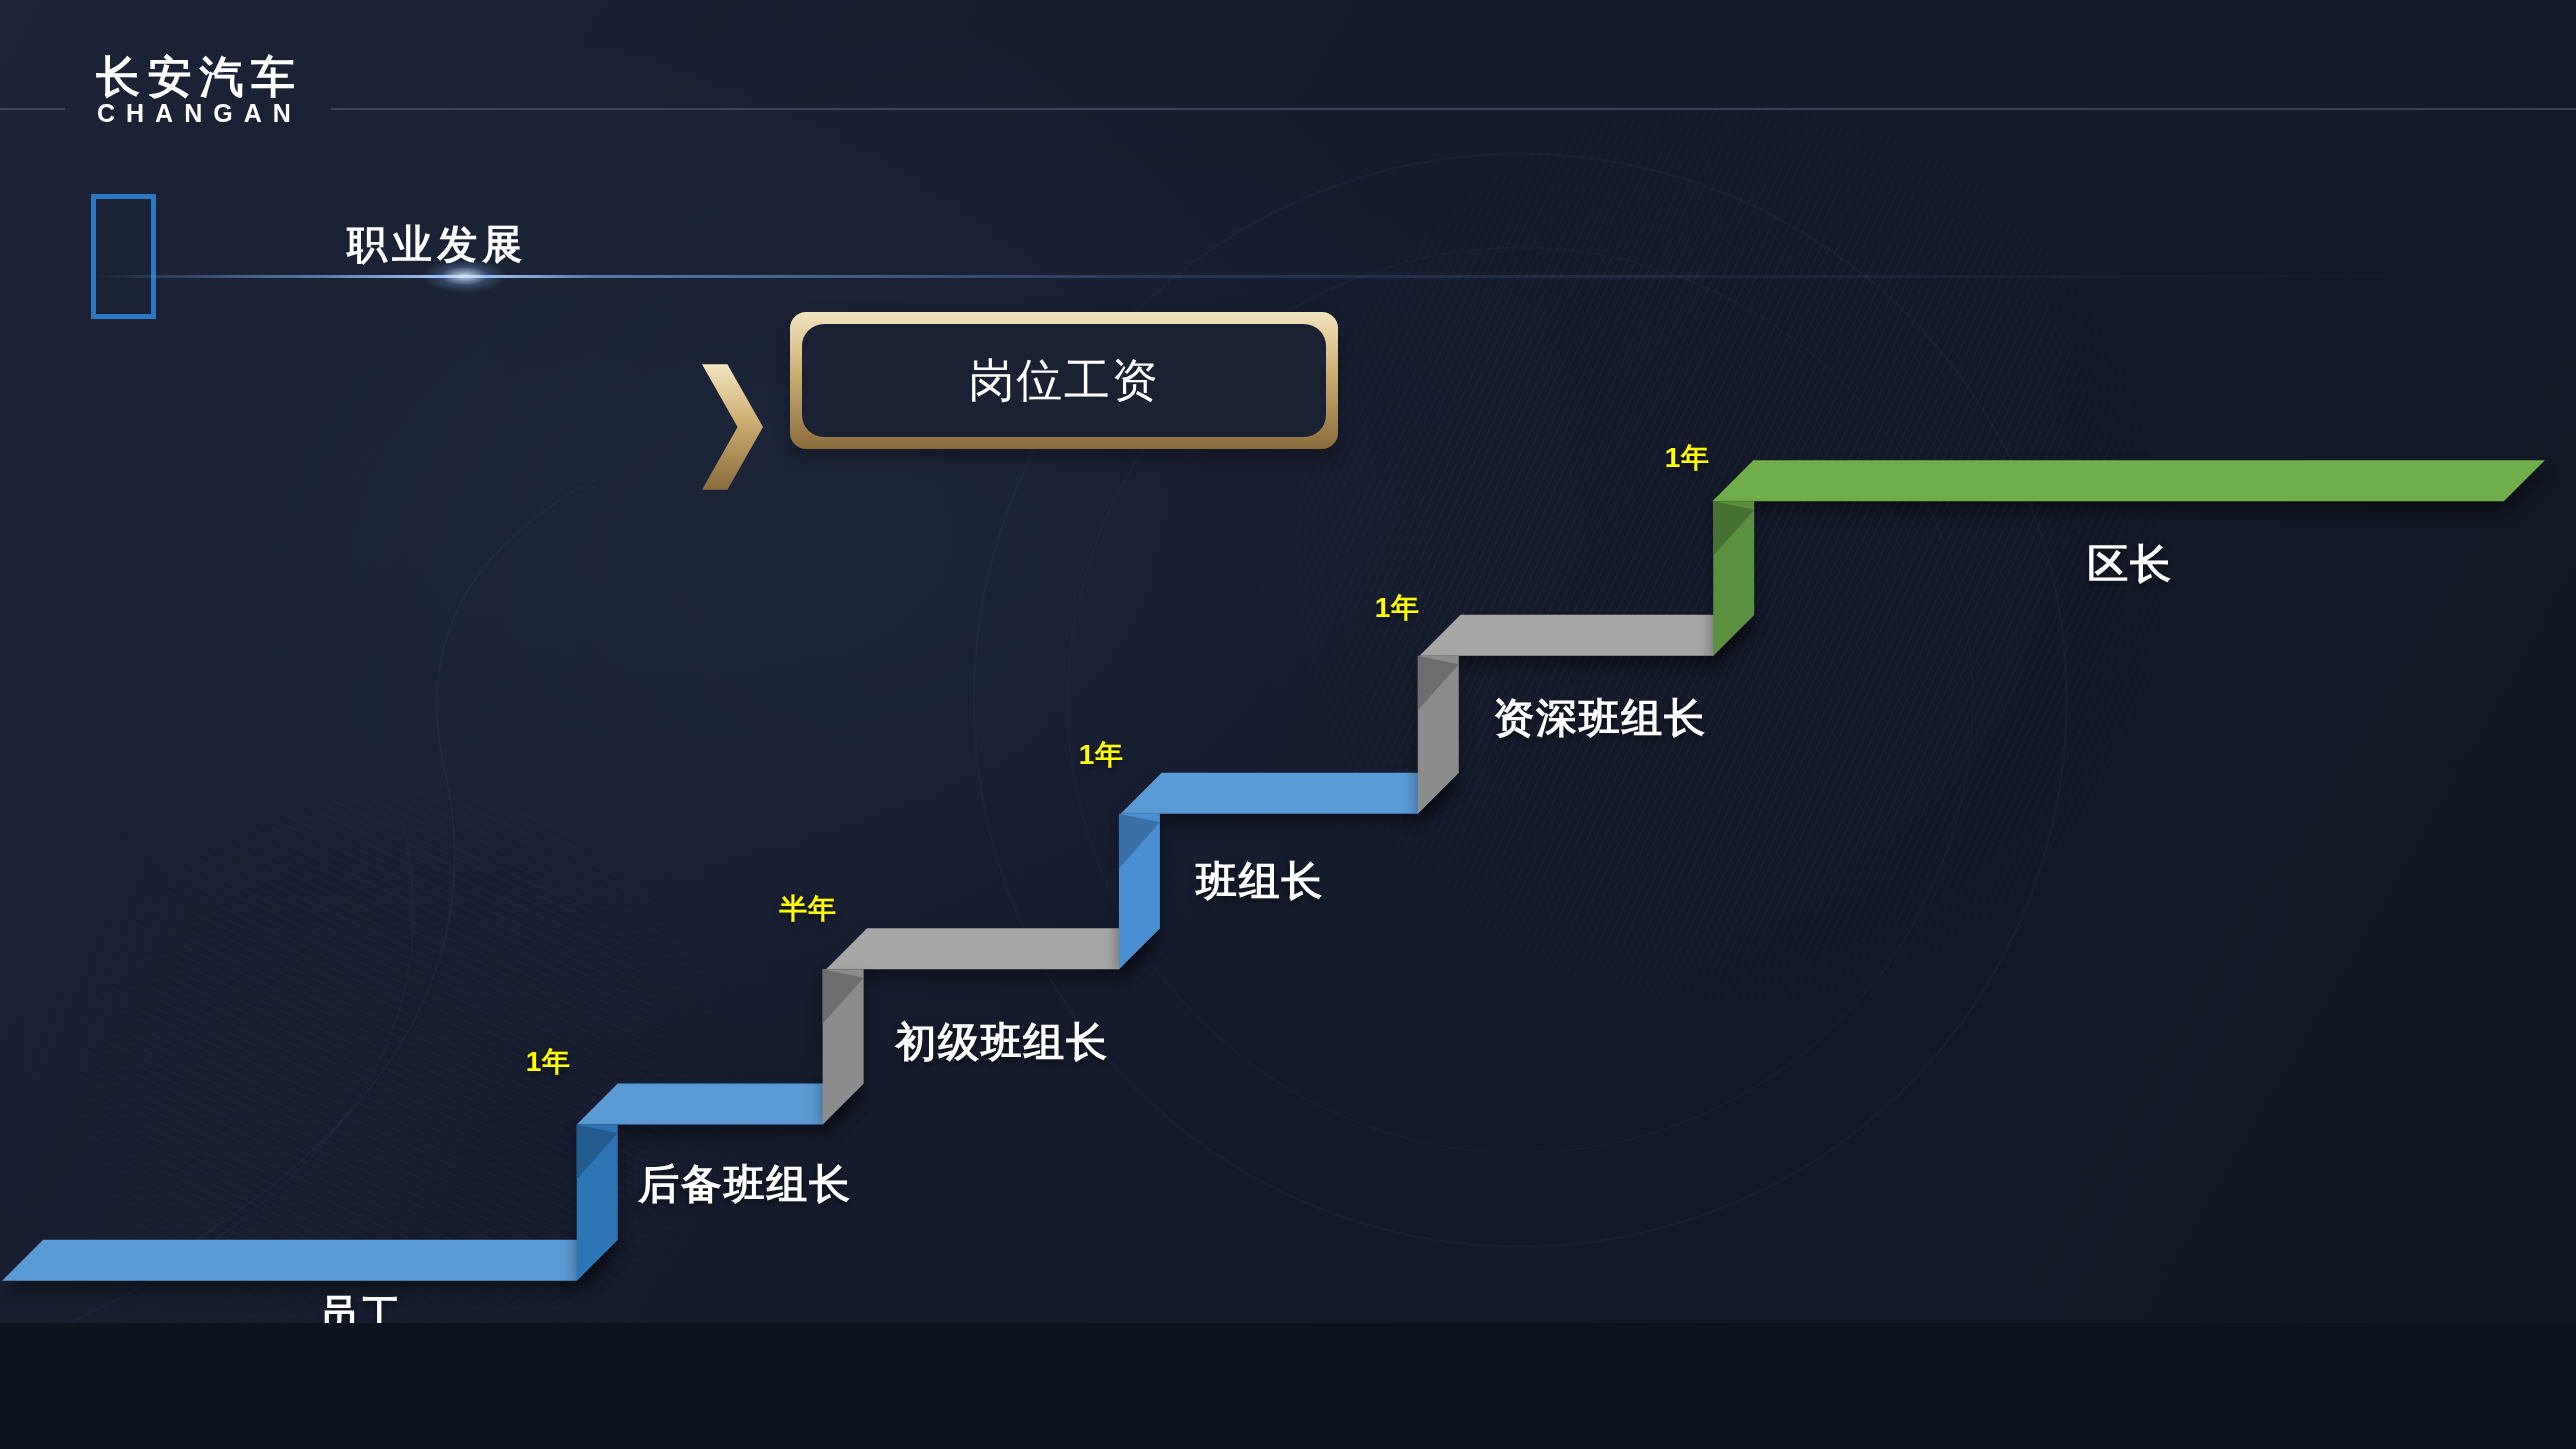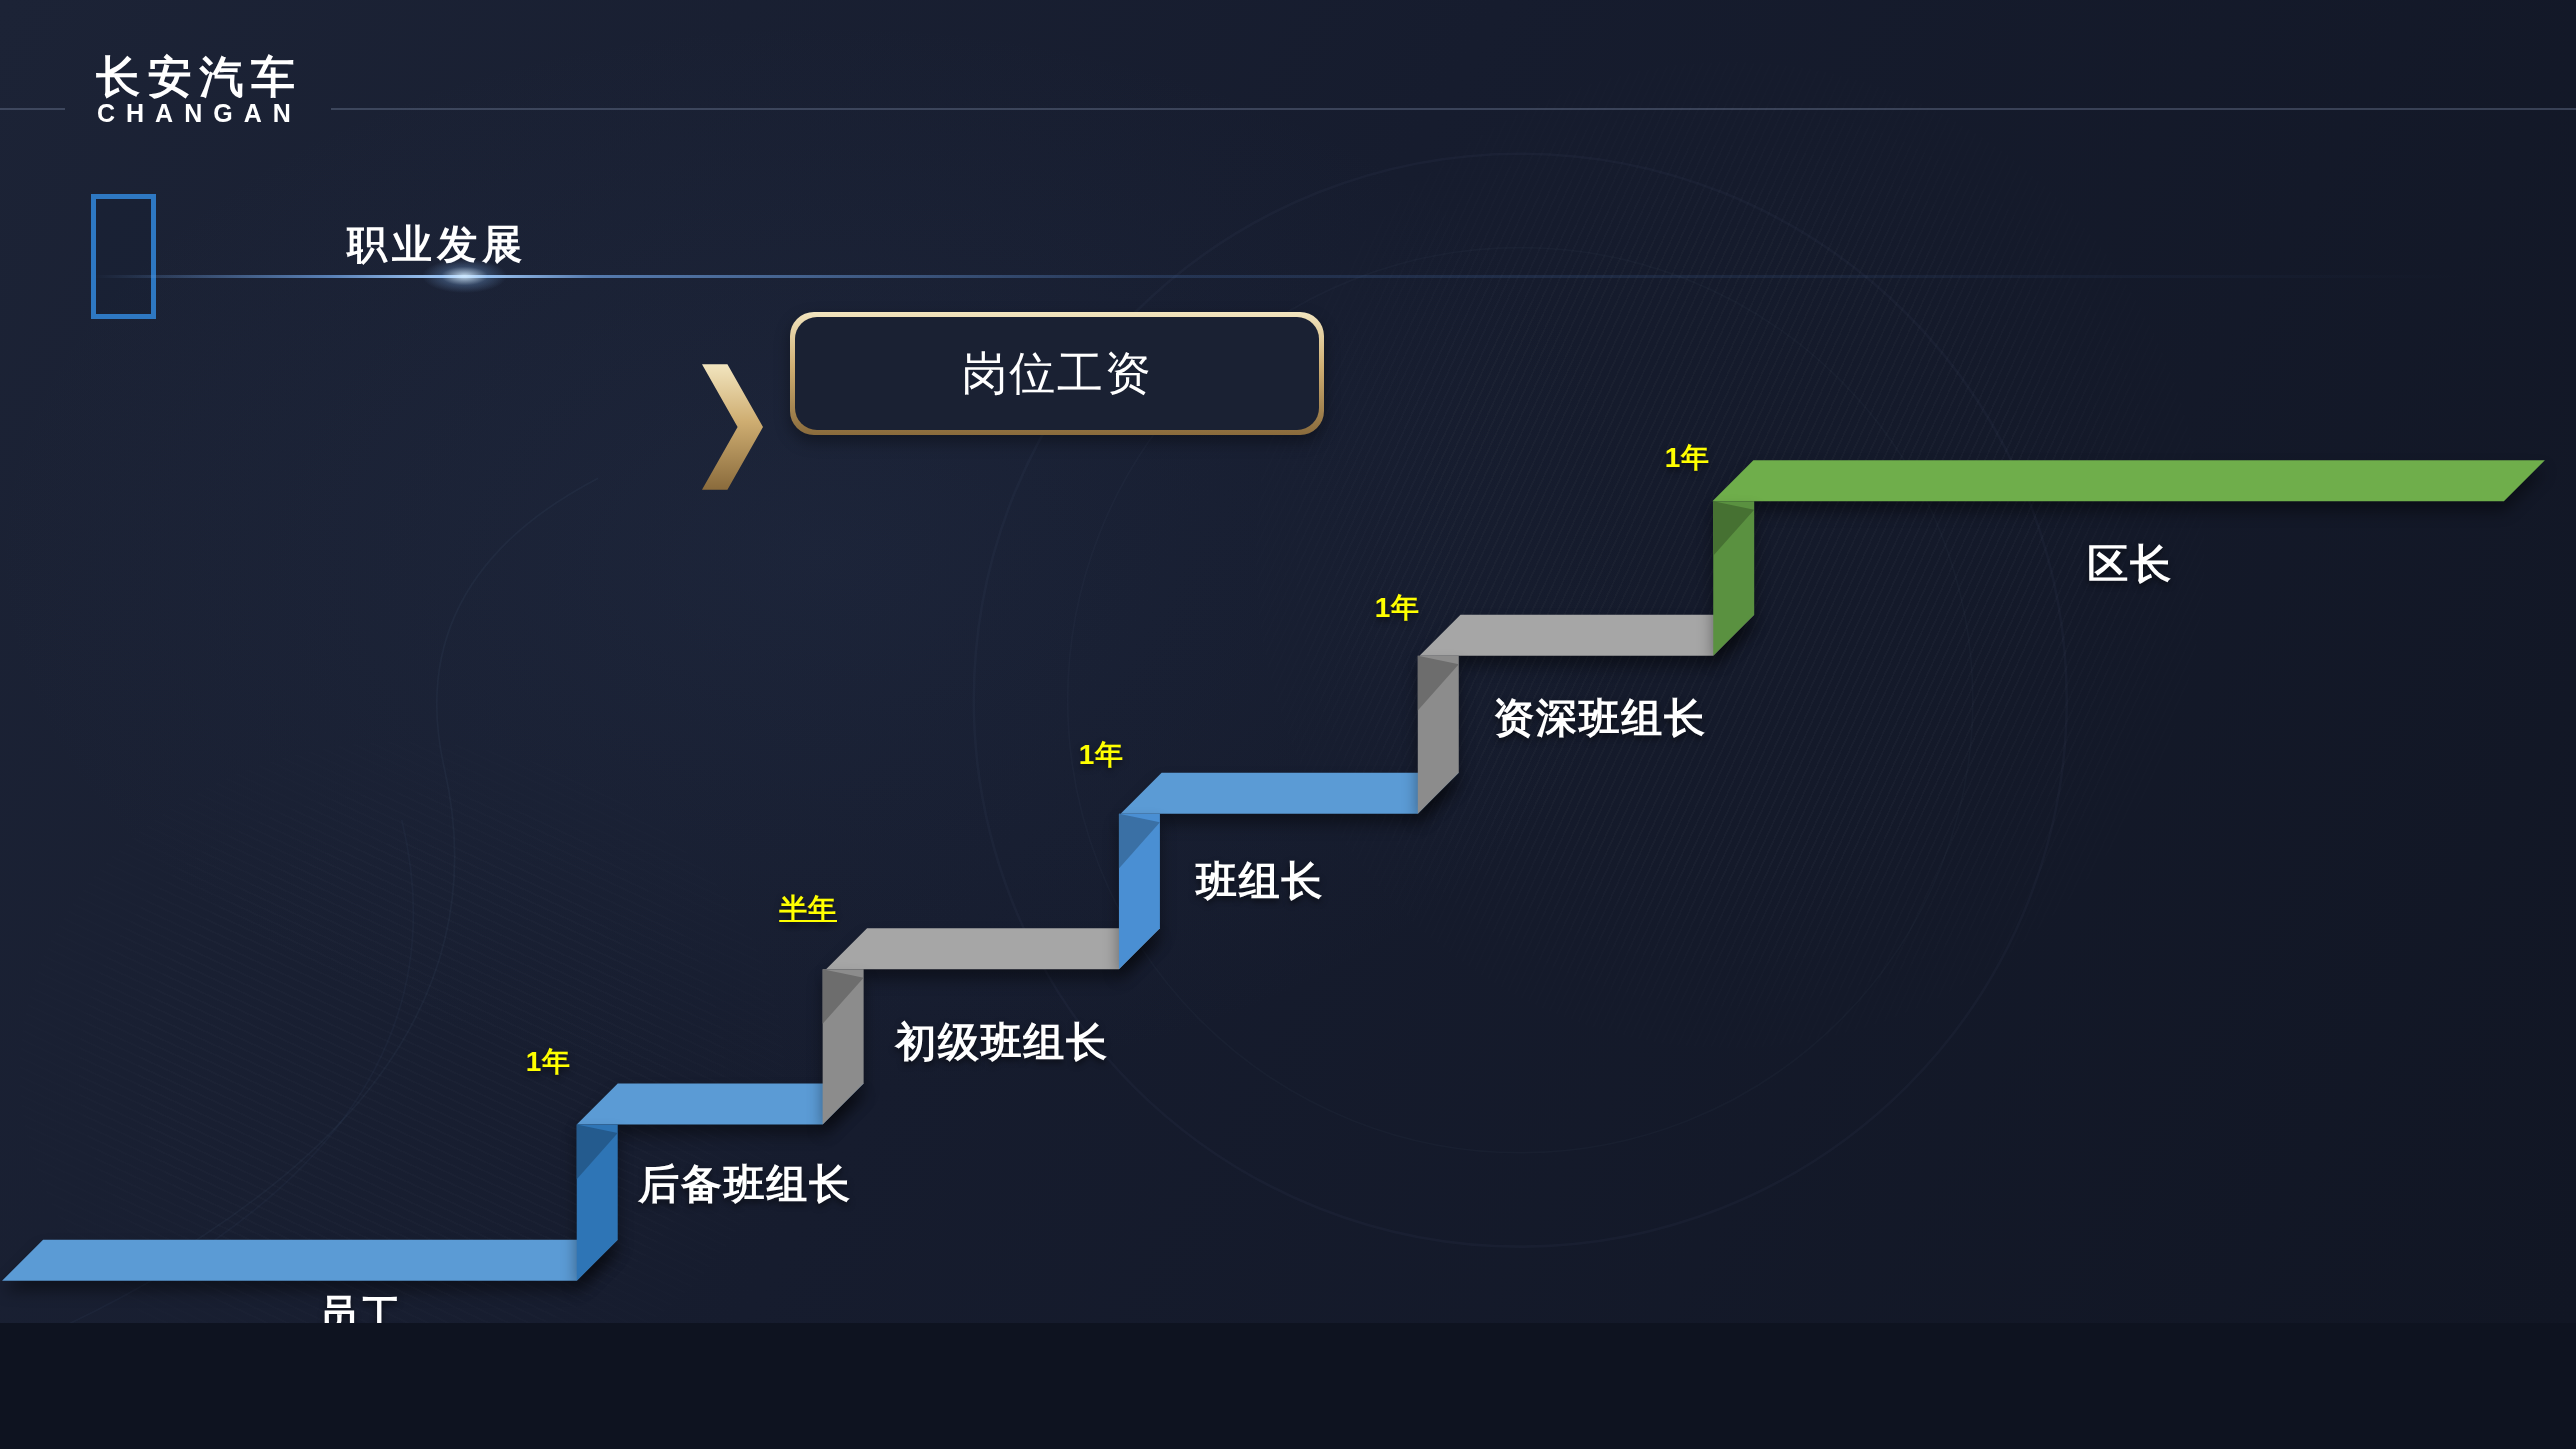--- a/index.html
+++ b/index.html
@@ -44,21 +44,21 @@
       rgba(70,110,170,0) 0%, rgba(110,160,225,0.75) 10%,
       rgba(170,210,255,1) 15.5%, rgba(110,160,225,0.7) 21%,
       rgba(70,110,170,0.28) 45%, rgba(60,90,140,0.16) 75%, rgba(60,90,140,0) 100%);
   }
   .divider-flare{
     position:absolute;left:422px;top:259px;width:85px;height:34px;
     background:radial-gradient(closest-side, rgba(210,235,255,0.9), rgba(130,180,240,0.25) 55%, rgba(0,0,0,0) 100%);
   }
   
   .gbox{
-    position:absolute;border-radius:24px;padding:5px;
+    position:absolute;border-radius:16px;padding:12px;
     background:linear-gradient(180deg,#f2e5bf 0%,#cfae72 45%,#8a6b3c 100%);
     box-shadow:0 6.8px 15.4px rgba(0,0,0,0.35);
   }
   .gbox .inner{
     width:100%;height:100%;box-sizing:border-box;border-radius:22px;
     background:#1a2133;
     display:flex;align-items:center;justify-content:center;
     font-size:46px;font-weight:500;color:#fff;letter-spacing:1.7px;
   }
   .gbox.b1{left:161px;top:365px;width:523px;height:114px;}
@@ -132,21 +132,21 @@
       <polygon points="1660,768 1708,768 1708,905 1660,953" fill="#8c8c8c" class="riser"></polygon>
       <polygon points="1660,768 1708,778 1660,832" fill="rgb(109,109,109)" class="fold"></polygon>
       <polygon points="2006,587 2054,587 2054,720 2006,768" fill="#5a9140" class="riser"></polygon>
       <polygon points="2006,587 2054,597 2006,651" fill="rgb(70,113,50)" class="fold"></polygon>
     </svg>
   <div id="labels">
       <div class="step-label" style="left: 360px; top: 1288px;">员工</div>
       <div class="step-label" style="left: 745px; top: 1157px;">后备班组长</div>
       <div class="dur-label" style="right: 2005px; top: 1043px; color: rgb(255, 255, 0);">1年</div>
       <div class="step-label" style="left: 1002px; top: 1015px;">初级班组长</div>
-      <div class="dur-label" style="right: 1739px; top: 890px; color: rgb(255, 255, 0); text-decoration: underline;">半年</div>
+      <div class="dur-label" style="right: 1739px; top: 890px; color: rgb(255, 255, 0);">半年</div>
       <div class="step-label" style="left: 1260px; top: 854px;">班组长</div>
       <div class="dur-label" style="right: 1452px; top: 736px; color: rgb(255, 255, 0);">1年</div>
       <div class="step-label" style="left: 1600px; top: 691px;">资深班组长</div>
       <div class="dur-label" style="right: 1156px; top: 589px; color: rgb(255, 255, 0);">1年</div>
       <div class="step-label" style="left: 2130px; top: 537px;">区长</div>
       <div class="dur-label" style="right: 866px; top: 439px; color: rgb(255, 255, 0);">1年</div>
     </div>
 
 </div>
 

